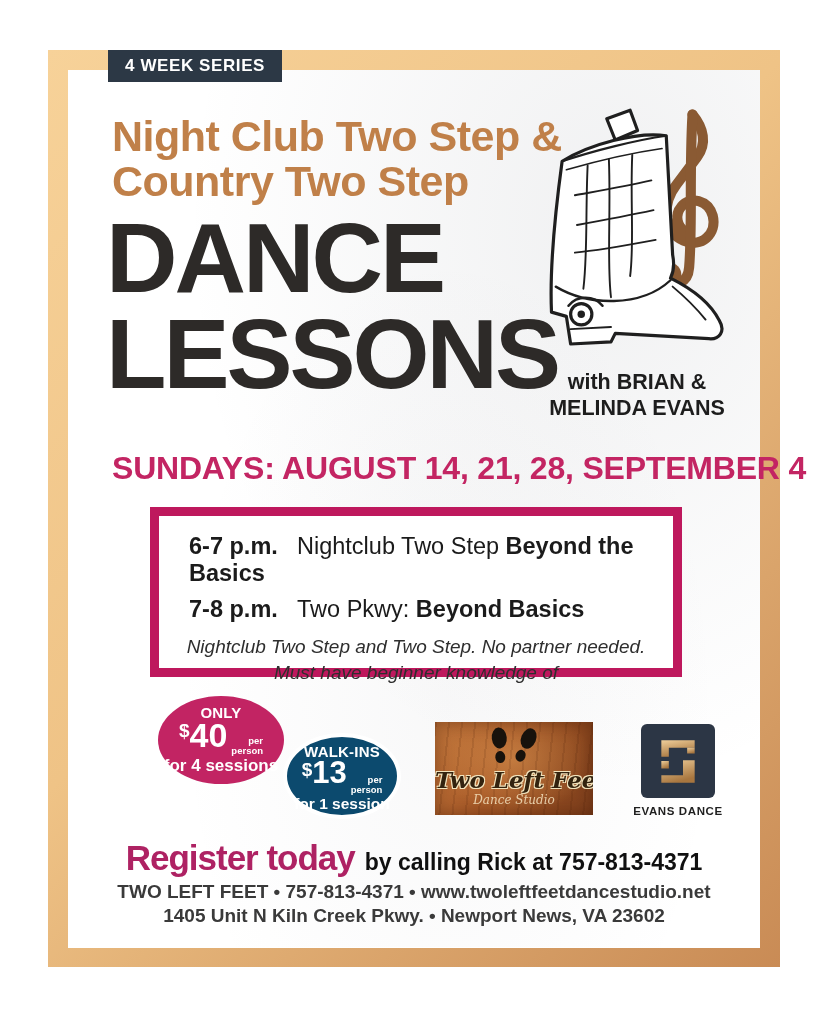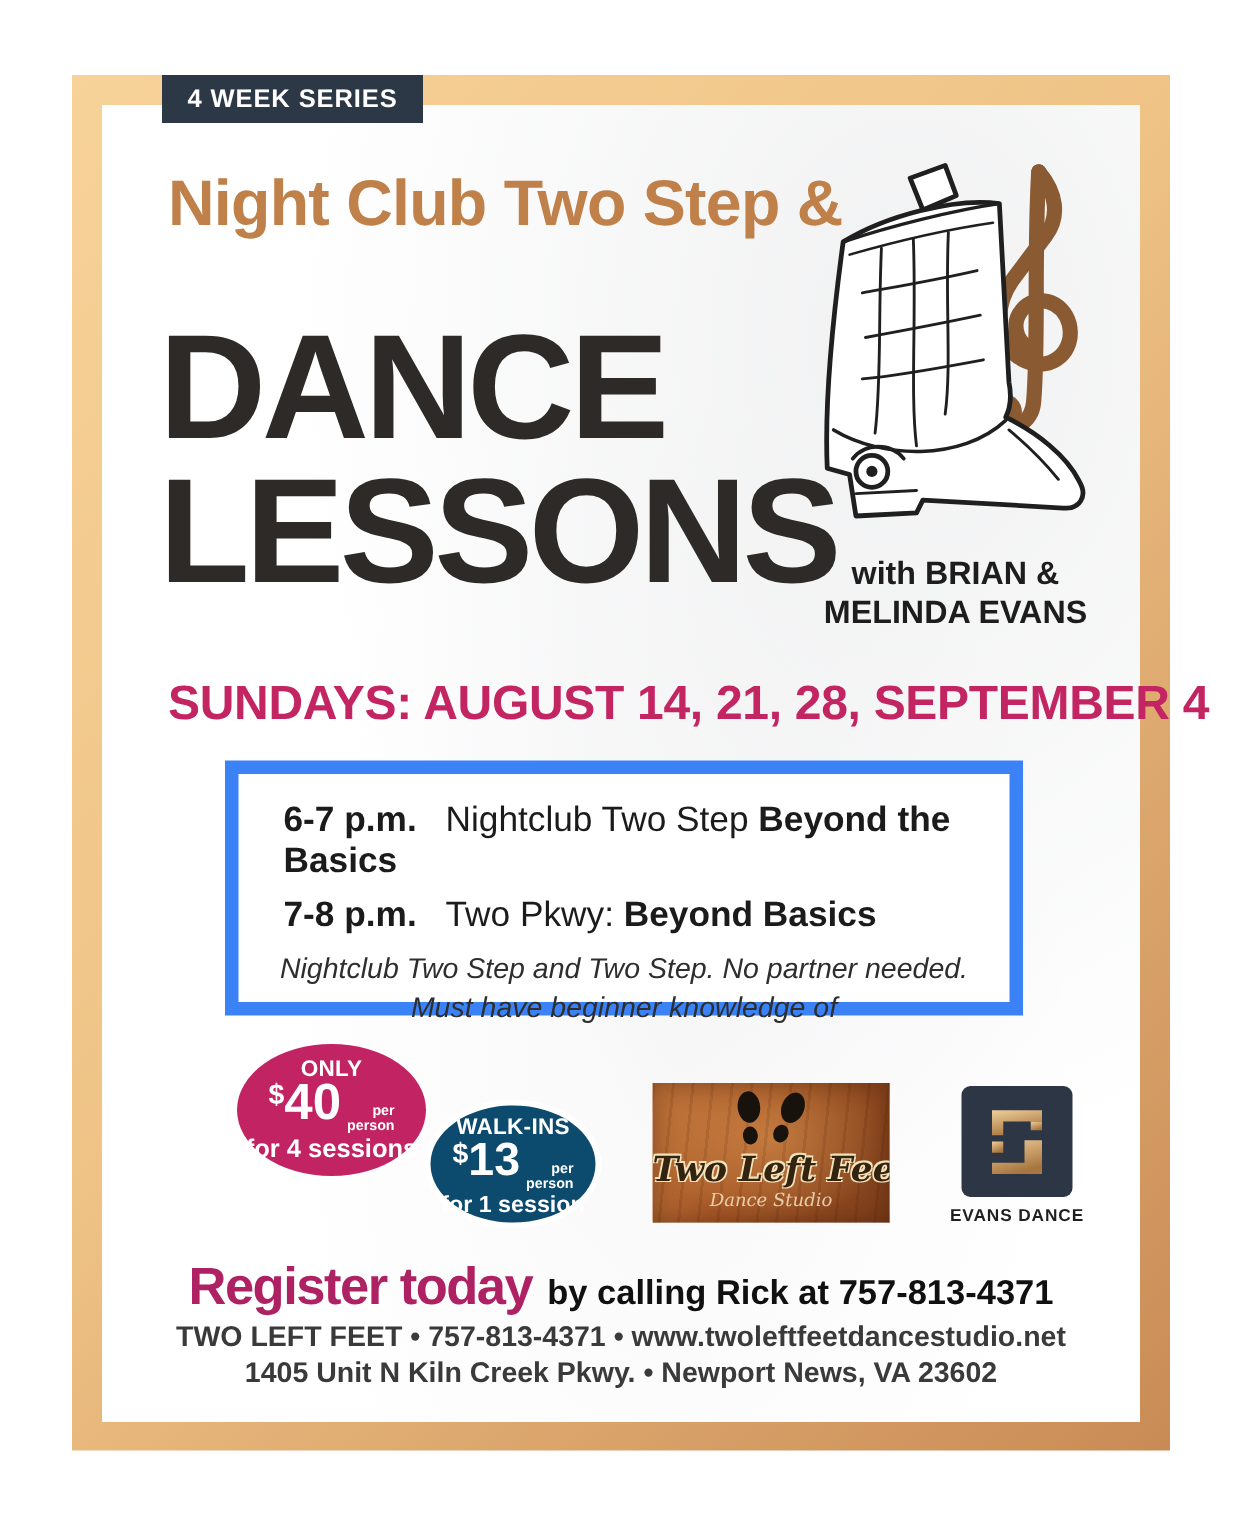--- a/index.html
+++ b/index.html
@@ -53,21 +53,21 @@
   
   .dates{
     position:absolute;left:112px;top:450px;
     font-size:32px;font-weight:bold;color:#C32563;letter-spacing:-0.2px;
     white-space:nowrap;
   }
 
   
   .schedule{
     position:absolute;left:150px;top:507px;width:532px;height:170px;
-    box-sizing:border-box;border:9px solid #3b82f6;background:#fff;
+    box-sizing:border-box;border:9px solid #be185d;background:#fff;
     padding-top:17px;
   }
   .srow{margin-left:30px;font-size:23.5px;color:#1b1b1b;margin-bottom:9px;}
   .stime{display:inline-block;width:108px;font-weight:bold;}
   .sdesc strong{font-weight:bold;}
   .snote{
     text-align:center;font-style:italic;font-size:19px;color:#2e2e2e;
     line-height:1.35;margin-top:11px;
   }
 
@@ -145,20 +145,21 @@
 
   <div class="frame">
     <div class="frame-inner"></div>
   </div>
   <div class="bg-shade"></div>
 
   <div class="badge">4 WEEK SERIES</div>
 
   <div class="heading">
     <div>Night Club Two Step &amp;</div>
+    <div>Country Two Step</div>
   </div>
 
   <div class="title">
     <div>DANCE</div>
     <div>LESSONS</div>
   </div>
 
   <svg class="boot-illo" width="215" height="255" viewBox="0 0 200 240">
     <g fill="none" stroke="#1f1f1f" stroke-width="3" stroke-linejoin="round" stroke-linecap="round">
       <path d="M88,12 L110,4 L117,23 L96,32 Z" fill="#ffffff"></path>

